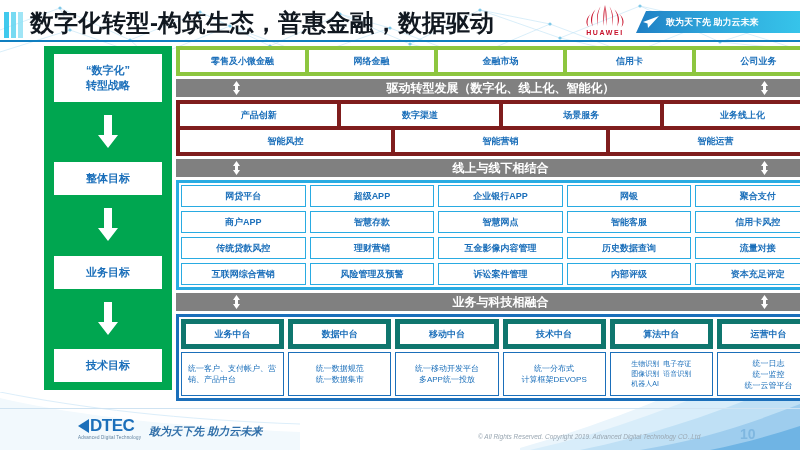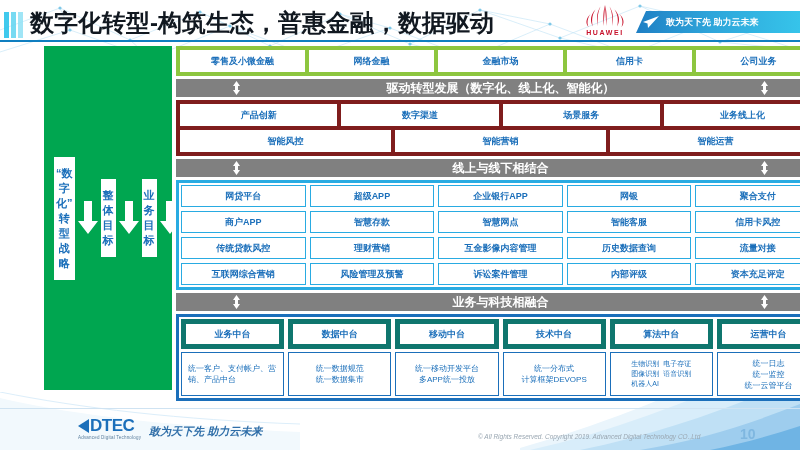--- a/index.html
+++ b/index.html
@@ -42,21 +42,21 @@
   }
   .hw-banner .plane{width:18px;height:14px;margin-right:6px;flex:0 0 auto;}
   .hw-banner .txt{font-size:9px;color:#ffffff;white-space:nowrap;font-weight:bold;}
 
   .title-rule{position:absolute;left:0;top:40px;width:800px;height:2px;background:#0f7ec0;}
 
   
   .leftcol{
     position:absolute;left:44px;top:46px;width:128px;height:344px;
     background:#00a650;box-sizing:border-box;padding:8px 10px;
-    display:flex;flex-direction:row;align-items:center;
+    display:flex;flex-direction:column;align-items:center;
   }
   .lc-box{
     width:100%;background:#ffffff;color:#1b6fba;font-size:11px;font-weight:bold;
     text-align:center;padding:9px 2px;box-sizing:border-box;line-height:15px;
   }
   .lc-arrow{flex:1 1 auto;display:flex;align-items:center;justify-content:center;}
   .lc-arrow svg{display:block;}
 
   
   .right{position:absolute;left:176px;top:46px;width:649px;}

